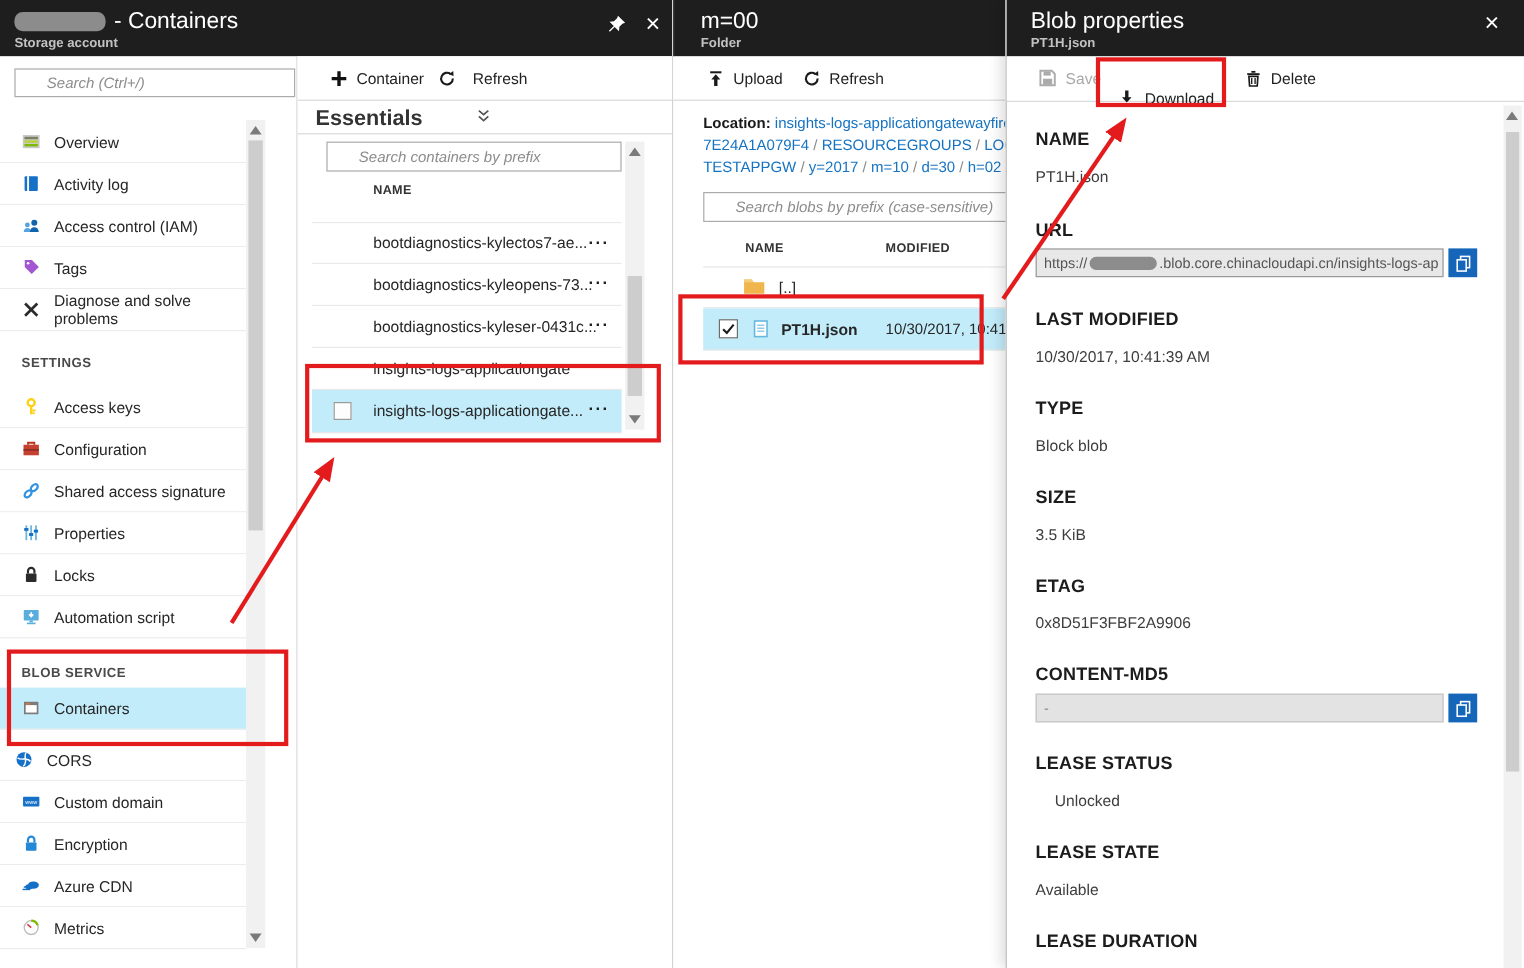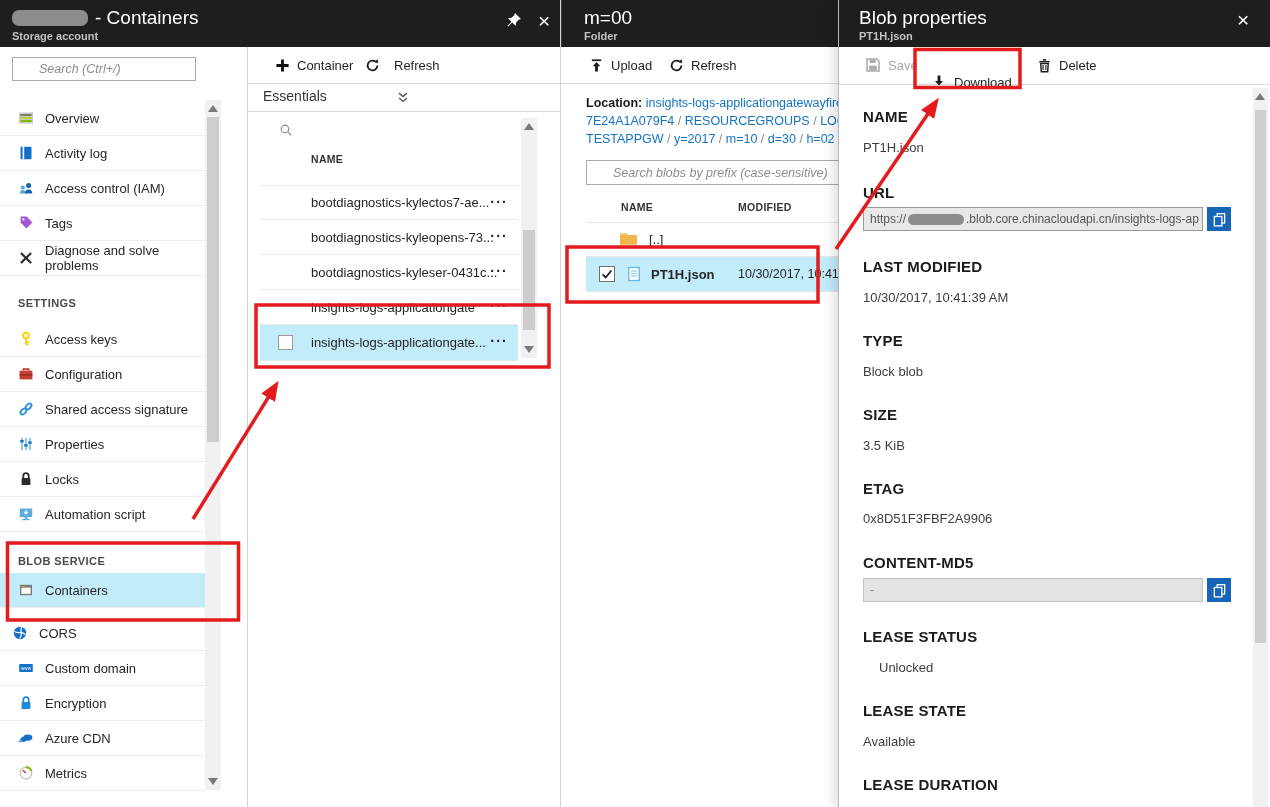--- a/index.html
+++ b/index.html
@@ -27,21 +27,21 @@
   .mi .ic svg{width:16px;height:16px;display:block;}
   .msec{position:absolute;left:18px;font-size:11px;font-weight:700;color:#4a4a4a;letter-spacing:.4px;}
   
   .sbar{position:absolute;background:#f1f1f1;}
   .sthumb{position:absolute;left:2px;right:2px;background:#cdcdcd;}
   .arr-up{width:0;height:0;border-left:5px solid transparent;border-right:5px solid transparent;border-bottom:7px solid #7a7a7a;position:absolute;left:3px;}
   .arr-down{width:0;height:0;border-left:5px solid transparent;border-right:5px solid transparent;border-top:7px solid #7a7a7a;position:absolute;left:3px;}
   
   #listcol{position:absolute;left:248px;top:47px;right:0;bottom:0;background:#fff;}
   .ess-row{position:absolute;left:0;right:0;top:36px;height:28px;border-bottom:1px solid #d9d9d9;}
-  .ess-label{position:absolute;left:15px;top:5px;font-size:14px;color:#333;}
+  .ess-label{position:absolute;left:15px;top:5px;font-size:18px;color:#333;font-weight:bold;}
   .colhead{font-size:10.5px;font-weight:700;color:#333;letter-spacing:.3px;}
   .crow{position:absolute;left:12px;width:258px;height:35px;box-sizing:border-box;border-bottom:1px solid #e9e9e9;display:flex;align-items:center;font-size:13px;color:#262626;cursor:pointer;}
   .crow .nm{margin-left:51px;white-space:nowrap;overflow:hidden;}
   .crow .dots{position:absolute;right:10px;top:4px;font-size:14px;letter-spacing:2px;color:#1f1f1f;font-weight:700;}
   .crow.sel{background:#c3ecfa;}
   .cbx{position:absolute;left:18px;top:50%;margin-top:-8px;width:15px;height:15px;box-sizing:border-box;border:1px solid #9a9a9a;background:#fdfdfd;}
   
   .loc-line{white-space:nowrap;overflow:hidden;font-size:12.5px;line-height:18px;}
   .loc-label{font-weight:700;color:#1a1a1a;}
   .loc-link{color:#1673c2;cursor:pointer;}
@@ -79,21 +79,21 @@
       <span class="hicon hx" style="left:538px;top:13px;">×</span>
     </header>
 
     <div id="sidebar">
       <span class="sicon" style="left:20px;top:15px;">
         <svg viewBox="0 0 16 16" width="14" height="14">
             <circle cx="6.8" cy="6.8" r="4.3" fill="none" stroke="#8a8a8a" stroke-width="1.3"></circle>
             <line x1="10.2" y1="10.2" x2="14" y2="14" stroke="#8a8a8a" stroke-width="1.3"></line>
           </svg>
       </span>
-      <input class="sinput" style="left: 12px; top: 10px; width: 184px; height: 24px;" placeholder="Search (Ctrl+/)">
+      <input class="sinput" style="left: 12px; top: 10px; width: 234px; height: 24px;" placeholder="Search (Ctrl+/)">
 
       <div class="mi" style="top:54px;">
         <span class="ic">
             <svg viewBox="0 0 16 16">
               <rect x="1" y="2.5" width="14" height="11" fill="#c9c9c9"></rect>
               <rect x="2.4" y="4" width="11.2" height="2" fill="#7f7f5f"></rect>
               <rect x="2.4" y="7" width="11.2" height="2" fill="#b8d432"></rect>
               <rect x="2.4" y="10" width="11.2" height="2" fill="#7fba00"></rect>
             </svg>
           </span>
@@ -307,20 +307,21 @@
               <path d="M3.5 2 L8 6 12.5 2" fill="none" stroke="#555" stroke-width="1.6"></path>
               <path d="M3.5 7.5 L8 11.5 12.5 7.5" fill="none" stroke="#555" stroke-width="1.6"></path>
             </svg></span>
       </div>
       <span class="sicon" style="left:31px;top:76px;">
         <svg viewBox="0 0 16 16" width="14" height="14">
             <circle cx="6.8" cy="6.8" r="4.3" fill="none" stroke="#8a8a8a" stroke-width="1.3"></circle>
             <line x1="10.2" y1="10.2" x2="14" y2="14" stroke="#8a8a8a" stroke-width="1.3"></line>
           </svg>
       </span>
+      <input class="sinput" style="left: 24px; top: 71px; width: 246px; height: 25px;" placeholder="Search containers by prefix">
 
       <div class="colhead" style="position:absolute;left:63px;top:106px;">NAME</div>
 
       <div class="crow" style="top:138px;border-top:1px solid #e9e9e9;">
         <span class="nm">bootdiagnostics-kylectos7-ae...</span>
         <span class="dots">...</span>
       </div>
       <div class="crow" style="top:173px;">
         <span class="nm">bootdiagnostics-kyleopens-73...</span>
         <span class="dots">...</span>

